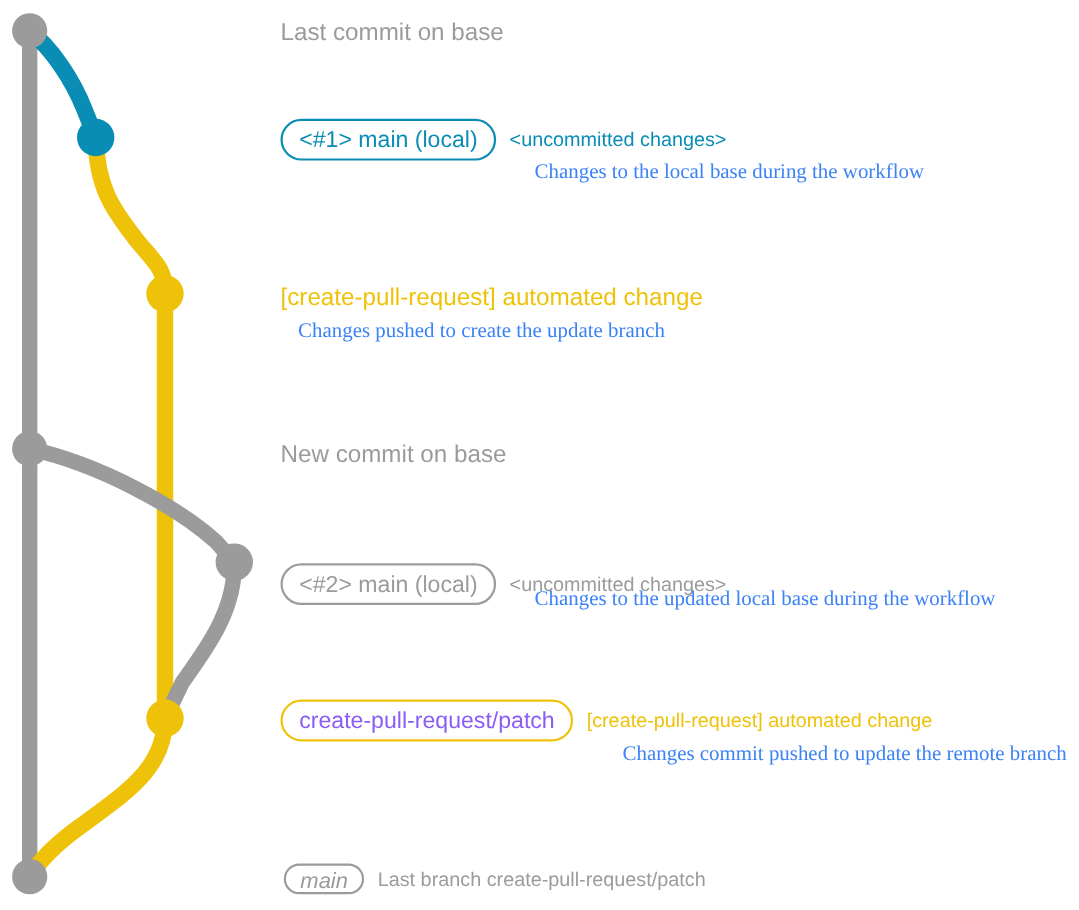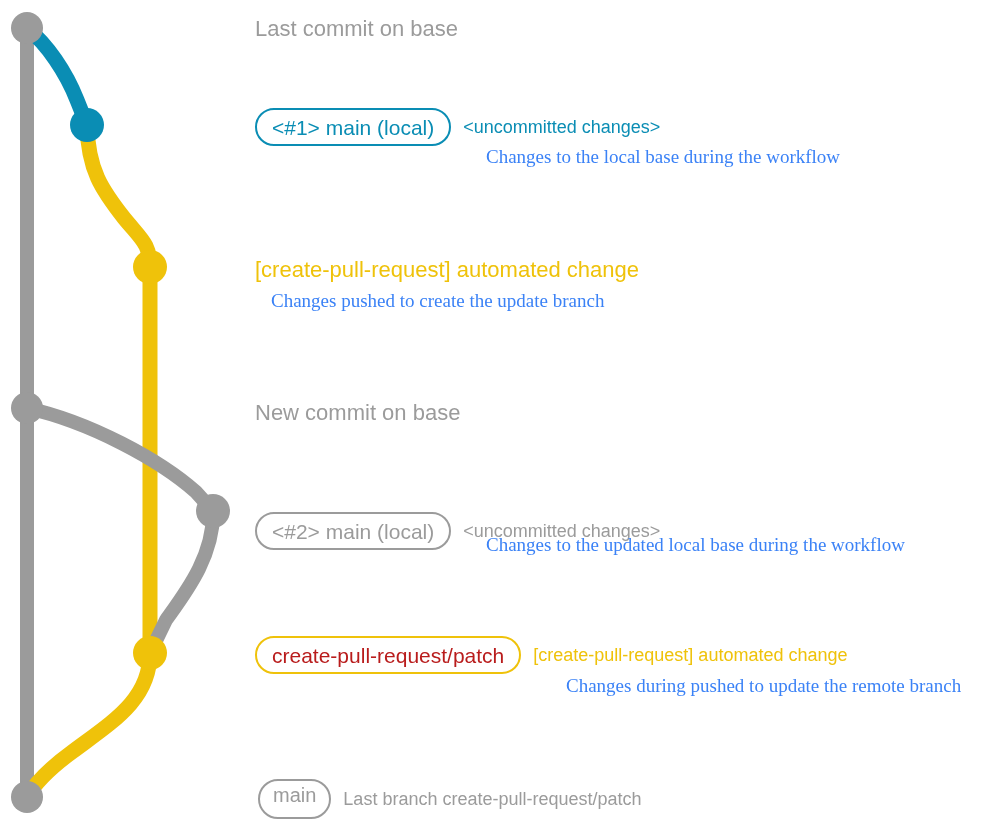--- a/index.html
+++ b/index.html
@@ -39,21 +39,21 @@
     border: 2px solid;
     border-radius: 20px;
     padding: 7px 15px 6px 15px;
     font-size: 21px;
     line-height: 1;
     background: #ffffff;
     box-sizing: border-box;
   }
   .pill.blue   { border-color: #0a8db4; color: #0a8db4; }
   .pill.grey   { border-color: #9b9b9b; color: #9b9b9b; }
-  .pill.yellow { border-color: #efc20a; color: #b91c1c; }
+  .pill.yellow { border-color: #efc20a; color: #8b5cf6; }
 
   
   .subject {
     font-size: 18px;
     line-height: 1;
     margin-left: 12px;
   }
   .subject.blue   { color: #0a8db4; }
   .subject.grey   { color: #9b9b9b; }
   .subject.yellow { color: #efc20a; }
@@ -125,18 +125,18 @@
 <div class="row" style="left:255px; top:496px; height:38px;margin-top:16px;">
   <span class="pill grey">&lt;#2&gt; main (local)</span>
   <span class="subject grey">&lt;uncommitted changes&gt;</span>
 </div>
 <div class="desc" style="left:486px; top:535px;">Changes to the updated local base during the workflow</div>
 
 <div class="row" style="left:255px; top:636px; height:38px;">
   <span class="pill yellow">create-pull-request/patch</span>
   <span class="subject yellow">[create-pull-request] automated change</span>
 </div>
-<div class="desc" style="left:566px; top:676px;">Changes during pushed to update the remote branch</div>
+<div class="desc" style="left:566px; top:676px;">Changes commit pushed to update the remote branch</div>
 
 <div class="row" style="left:258px; top:781px; height:36px;">
-  <span class="pill grey" style="font-size:20px; padding:4px 13px 12px 13px;">main</span>
+  <span class="pill grey" style="font-size:20px; padding:4px 13px 0 13px;font-style:italic;">main</span>
   <span class="subject grey">Last branch create-pull-request/patch</span>
 </div>
 
 </body></html>

